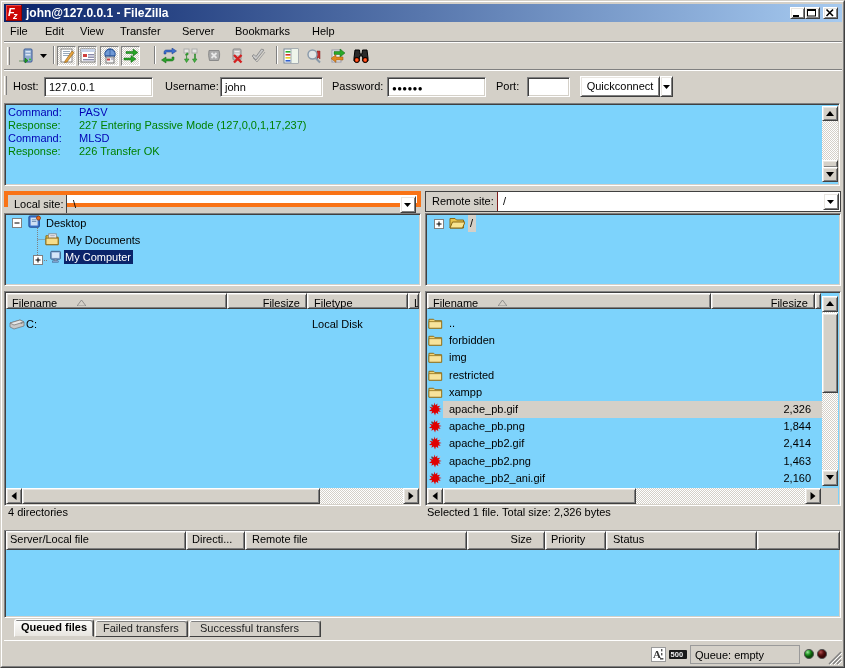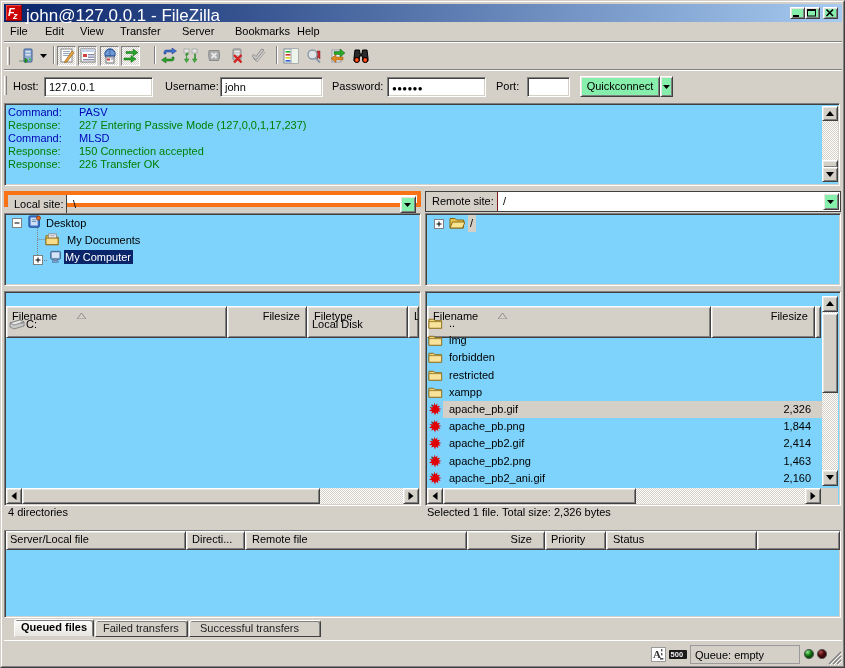--- a/index.html
+++ b/index.html
@@ -3,42 +3,42 @@
 <meta charset="utf-8">
 <style>
 * { margin:0; padding:0; box-sizing:border-box; }
 html,body { width:845px; height:668px; overflow:hidden; }
 body { -webkit-font-smoothing: antialiased; font-family:"Liberation Sans", sans-serif; font-size:11px; background:#d4d0c8; position:relative; }
 #win { position:absolute; left:0; top:0; width:845px; height:668px; background:#d4d0c8;
   border:1px solid; border-color:#d4d0c8 #404040 #404040 #d4d0c8; }
 #win2 { position:absolute; left:0; top:0; right:0; bottom:0; border:1px solid; border-color:#fff #808080 #808080 #fff; pointer-events:none; z-index:50; }
 .abs { position:absolute; }
 
-.raised { border:1px solid; border-color:#fff #404040 #404040 #fff; box-shadow: inset 1px 1px 0 #e8e5e0, inset -1px -1px 0 #808080; background:#86efac; }
+.raised { border:1px solid; border-color:#fff #404040 #404040 #fff; box-shadow: inset 1px 1px 0 #e8e5e0, inset -1px -1px 0 #808080; background:#ffffff; }
 .sunkpane { border:1px solid; border-color:#808080 #fff #fff #808080; box-shadow: inset 1px 1px 0 #404040, inset -1px -1px 0 #d4d0c8; background:#7dd3fc; }
 .dither { background-color:#d4d0c8; background-image: linear-gradient(45deg,#fff 25%,transparent 25%,transparent 75%,#fff 75%), linear-gradient(45deg,#fff 25%,transparent 25%,transparent 75%,#fff 75%); background-size:2px 2px; background-position:0 0,1px 1px; }
 
 #titlebar { left:3px; top:3px; width:838px; height:18px; background:linear-gradient(to right,#0a246a,#a6caf0); }
-#title-text { position:absolute; left:22px; top:2px; color:#fff; font-weight:normal; font-size:17px;text-align:right; }
+#title-text { position:absolute; left:22px; top:2px; color:#fff; font-weight:bold; font-size:12px;text-align:right; }
 .capbtn { position:absolute; top:3px; width:15px; height:12px; }
 
 .menuitem { position:absolute; top:2px; font-size:11px; color:#000; }
 
 .tbsep { position:absolute; top:4px; width:2px; height:18px; border-left:1px solid #808080; border-right:1px solid #fff; }
 .tbtoggle { position:absolute; top:4px; width:19px; height:20px; border:1px solid; border-color:#808080 #fff #fff #808080; }
 .tbtoggle .dfill { position:absolute; left:0; top:0; right:0; bottom:0; }
 .icon16 { position:absolute; width:16px; height:16px; }
 
 .field { position:absolute; height:20px; border:1px solid; border-color:#808080 #fff #fff #808080; box-shadow: inset 1px 1px 0 #404040, inset -1px -1px 0 #d4d0c8; background:#fff; font-size:11px; }
 .field span { position:absolute; left:4px; top:3px; }
 .qlabel { position:absolute; top:9px; }
 
 .hdr { position:absolute; top:0; height:19px; background:#d4d0c8; border:1px solid; border-color:#fff #404040 #404040 #fff; box-shadow: inset 1px 1px 0 #e8e5e0, inset -1px -1px 0 #808080; }
 .hdr span { position:absolute; top:3px; font-size:11px; white-space:nowrap; }
-.hdr2 { top:14px; height:32px; }
+.hdr2 { top:1px; height:16px; }
 
 .rrow { position:relative; height:17.2px; }
 .rrow.sel { background-image:linear-gradient(#d4d0c8,#d4d0c8); background-repeat:no-repeat; background-position:16px 0; background-size:calc(100% - 16px) 100%; }
 .rico { position:absolute; left:1px; top:1px; width:15px; height:15px; }
 .rname { position:absolute; left:22px; top:2px; }
 .rsize { position:absolute; right:11px; top:2px; }
 
 .sb-up, .sb-dn, .sb-lf, .sb-rt, .sb-thumb { position:absolute; border:1px solid; border-color:#fff #404040 #404040 #fff; box-shadow: inset 1px 1px 0 #e8e5e0, inset -1px -1px 0 #808080; background:#d4d0c8; }
 .sb-up svg, .sb-dn svg, .sb-lf svg, .sb-rt svg { position:absolute; left:-1px; top:-1px; width:16px; height:16px; }
 </style>
@@ -95,21 +95,21 @@
         </svg></div>
 </div>
 
 <div class="abs" id="menubar" style="left:3px;top:22px;width:838px;height:19px;">
   <span class="menuitem" style="left:6px">File</span>
   <span class="menuitem" style="left:41px">Edit</span>
   <span class="menuitem" style="left:76px">View</span>
   <span class="menuitem" style="left:116px">Transfer</span>
   <span class="menuitem" style="left:178px">Server</span>
   <span class="menuitem" style="left:231px">Bookmarks</span>
-  <span class="menuitem" style="left:293px">Help</span>
+  <span class="menuitem" style="left:308px">Help</span>
 </div>
 
 <div class="abs" id="toolbar" style="left:3px;top:40px;width:838px;height:29px;border-top:1px solid #808080;border-bottom:1px solid #808080;box-shadow:inset 0 1px 0 #fff, 0 1px 0 #fff;">
   <div class="abs" style="left:3px;top:5px;width:3px;height:18px;border-left:1px solid #fff;border-right:1px solid #808080;"></div>
   <svg class="icon16" style="left:14px;top:6px" viewBox="0 0 16 16">
     <rect x="6" y="1" width="8" height="13" rx="1" fill="#8faacf" stroke="#3a5a96"></rect>
     <rect x="7.5" y="3" width="5" height="1.5" fill="#dce6f4"></rect>
     <rect x="7.5" y="6" width="5" height="1.5" fill="#dce6f4"></rect>
     <circle cx="12" cy="11.5" r="1" fill="#2c2"></circle>
     <path d="M1 13 L7 13 L7 10 L10 12.5 L7 15 L7 13" fill="#1fa01f" stroke="#0c600c" stroke-width="0.5"></path>
@@ -232,21 +232,20 @@
           <path d="M0 0 h7 l-3.5 4 z" fill="#000"></path>
         </svg>
       </div>
 </div>
 
 <div class="abs sunkpane" id="log" style="left:3px;top:102px;width:836px;height:83px;">
   <div class="abs" style="left:3px;top:2px;font-size:11px;line-height:13.1px;">
     <div><span style="color:#0000b4;display:inline-block;width:71px;">Command:</span><span style="color:#0000b4">PASV</span></div>
     <div><span style="color:#008000;display:inline-block;width:71px;">Response:</span><span style="color:#008000">227 Entering Passive Mode (127,0,0,1,17,237)</span></div>
     <div><span style="color:#0000b4;display:inline-block;width:71px;">Command:</span><span style="color:#0000b4">MLSD</span></div>
-    <div><span style="color:#008000;display:inline-block;width:71px;">Response:</span><span style="color:#008000">150 Connection accepted</span></div>
     <div><span style="color:#008000;display:inline-block;width:71px;">Response:</span><span style="color:#008000">226 Transfer OK</span></div>
   </div>
   <div class="abs" id="logsb" style="right:1px;top:2px;width:16px;height:76px;">
     <div class="abs dither" style="left:0;top:0;width:16px;height:76px;"></div>
     <div class="sb-up" style="left:0;top:0;width:16px;height:15px;">
           <svg>
             <use href="#uparr"></use>
           </svg>
         </div>
     <div class="sb-thumb" style="left:0;top:54px;width:16px;height:8px;"></div>
@@ -391,27 +390,27 @@
     <div class="rrow">
           <svg class="rico">
             <use href="#folder"></use>
           </svg>
           <span class="rname">..</span>
         </div>
     <div class="rrow">
           <svg class="rico">
             <use href="#folder"></use>
           </svg>
+          <span class="rname">forbidden</span>
+        </div>
+    <div class="rrow">
+          <svg class="rico">
+            <use href="#folder"></use>
+          </svg>
           <span class="rname">img</span>
-        </div>
-    <div class="rrow">
-          <svg class="rico">
-            <use href="#folder"></use>
-          </svg>
-          <span class="rname">forbidden</span>
         </div>
     <div class="rrow">
           <svg class="rico">
             <use href="#folder"></use>
           </svg>
           <span class="rname">restricted</span>
         </div>
     <div class="rrow">
           <svg class="rico">
             <use href="#folder"></use>

